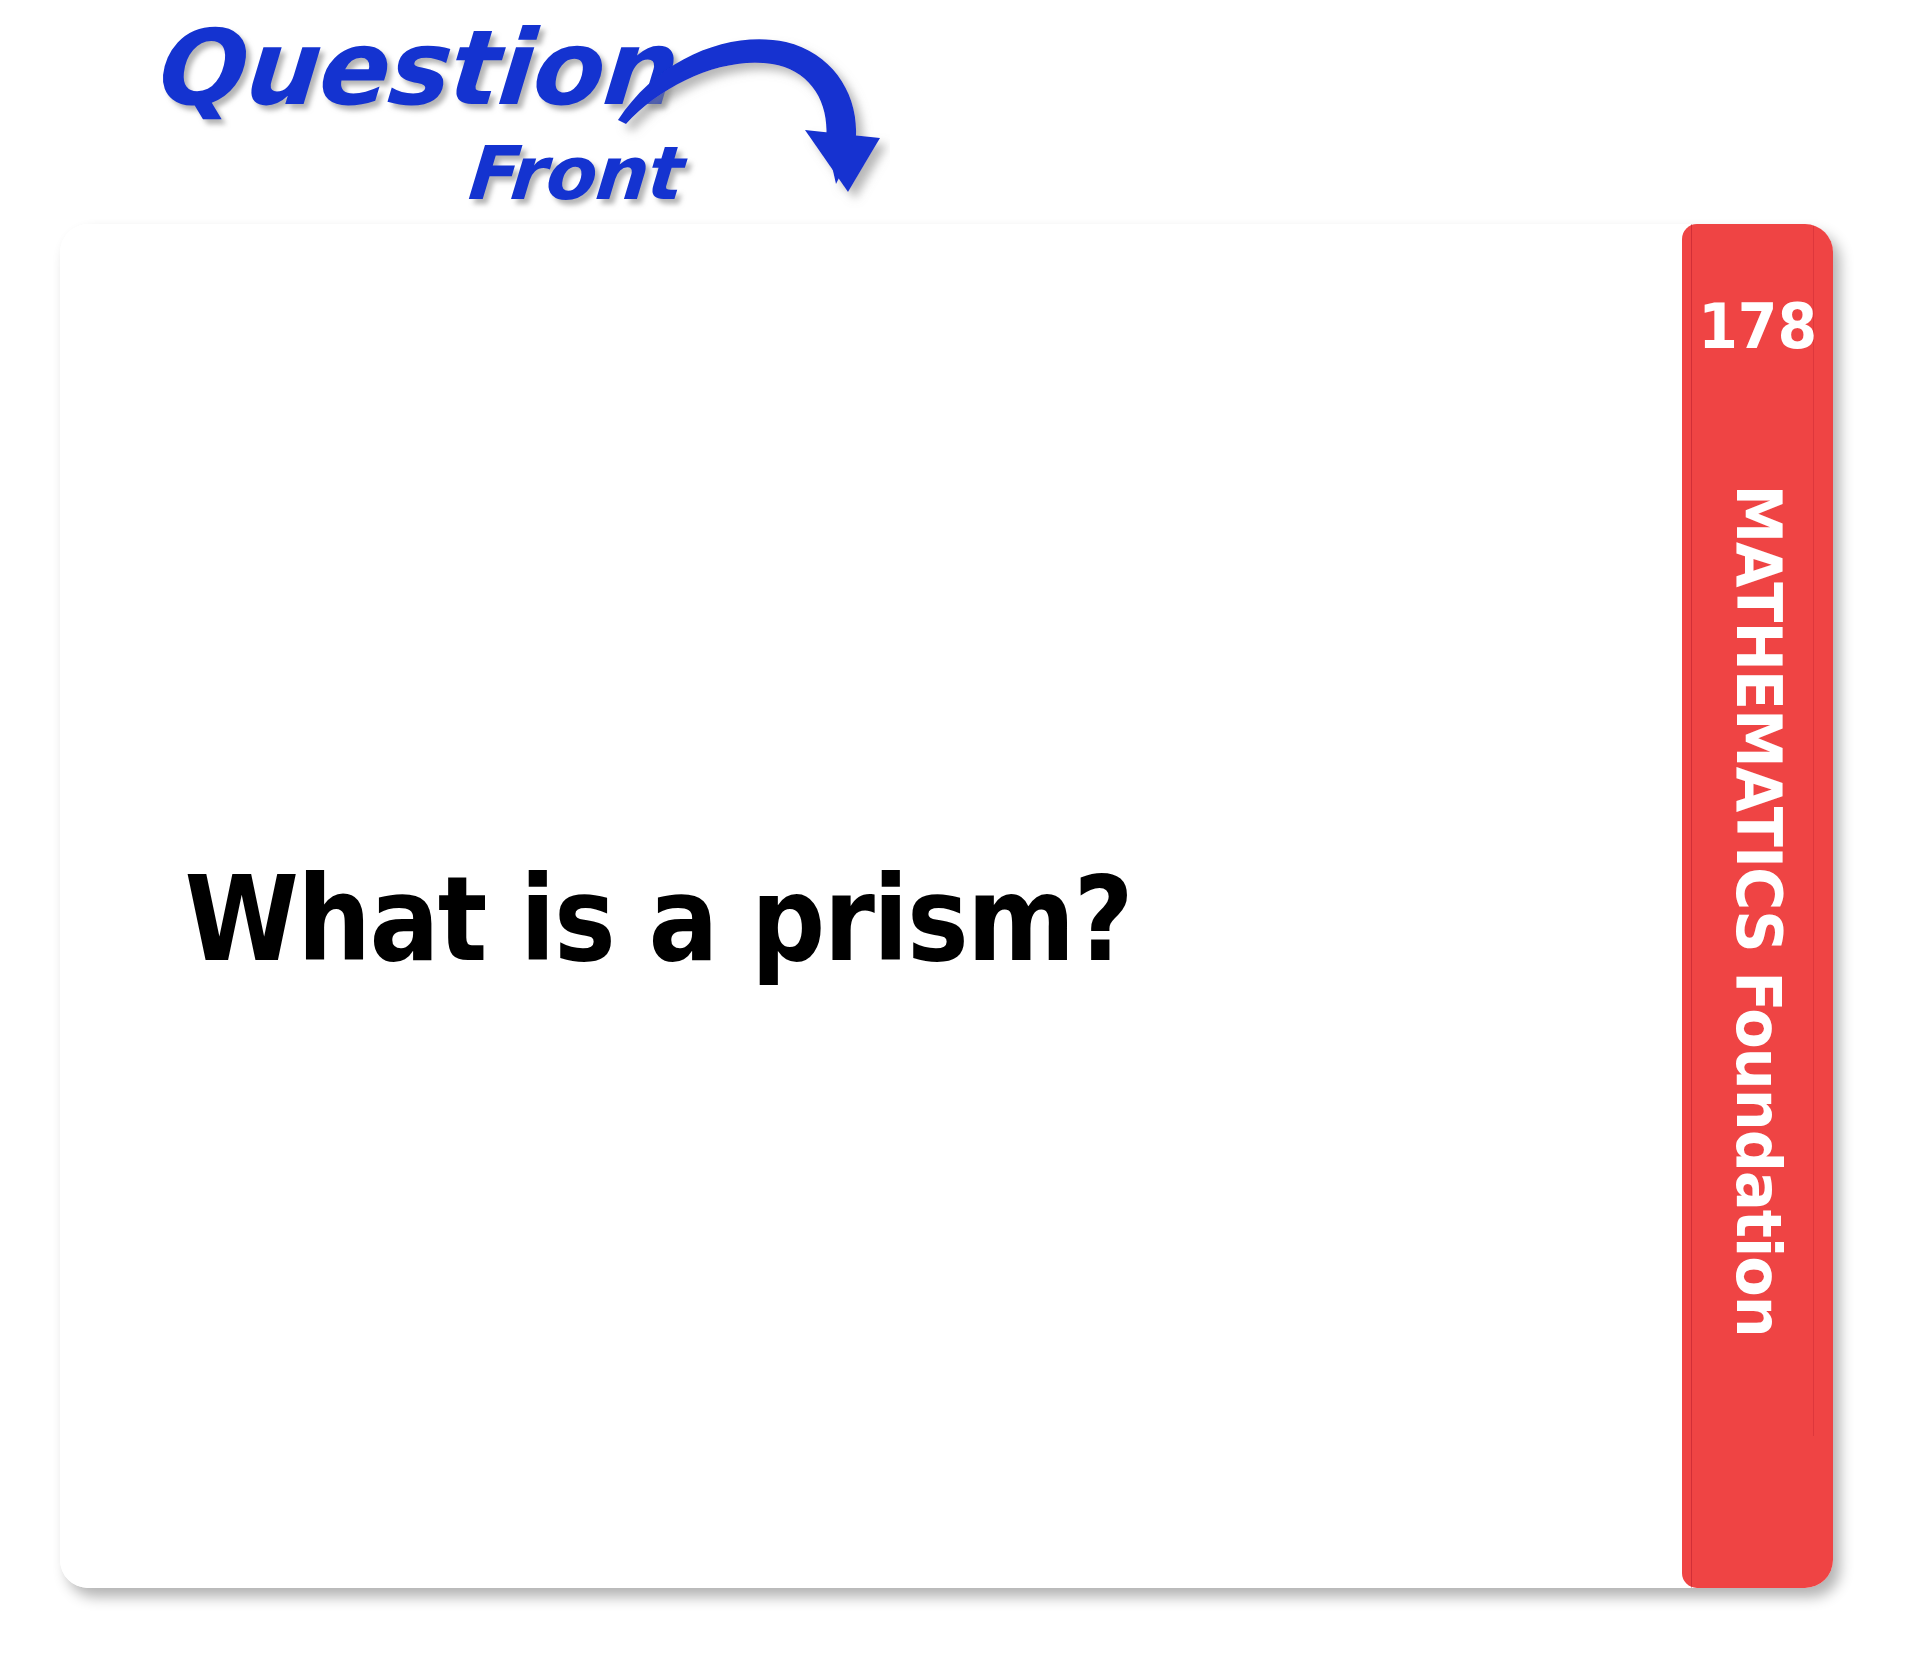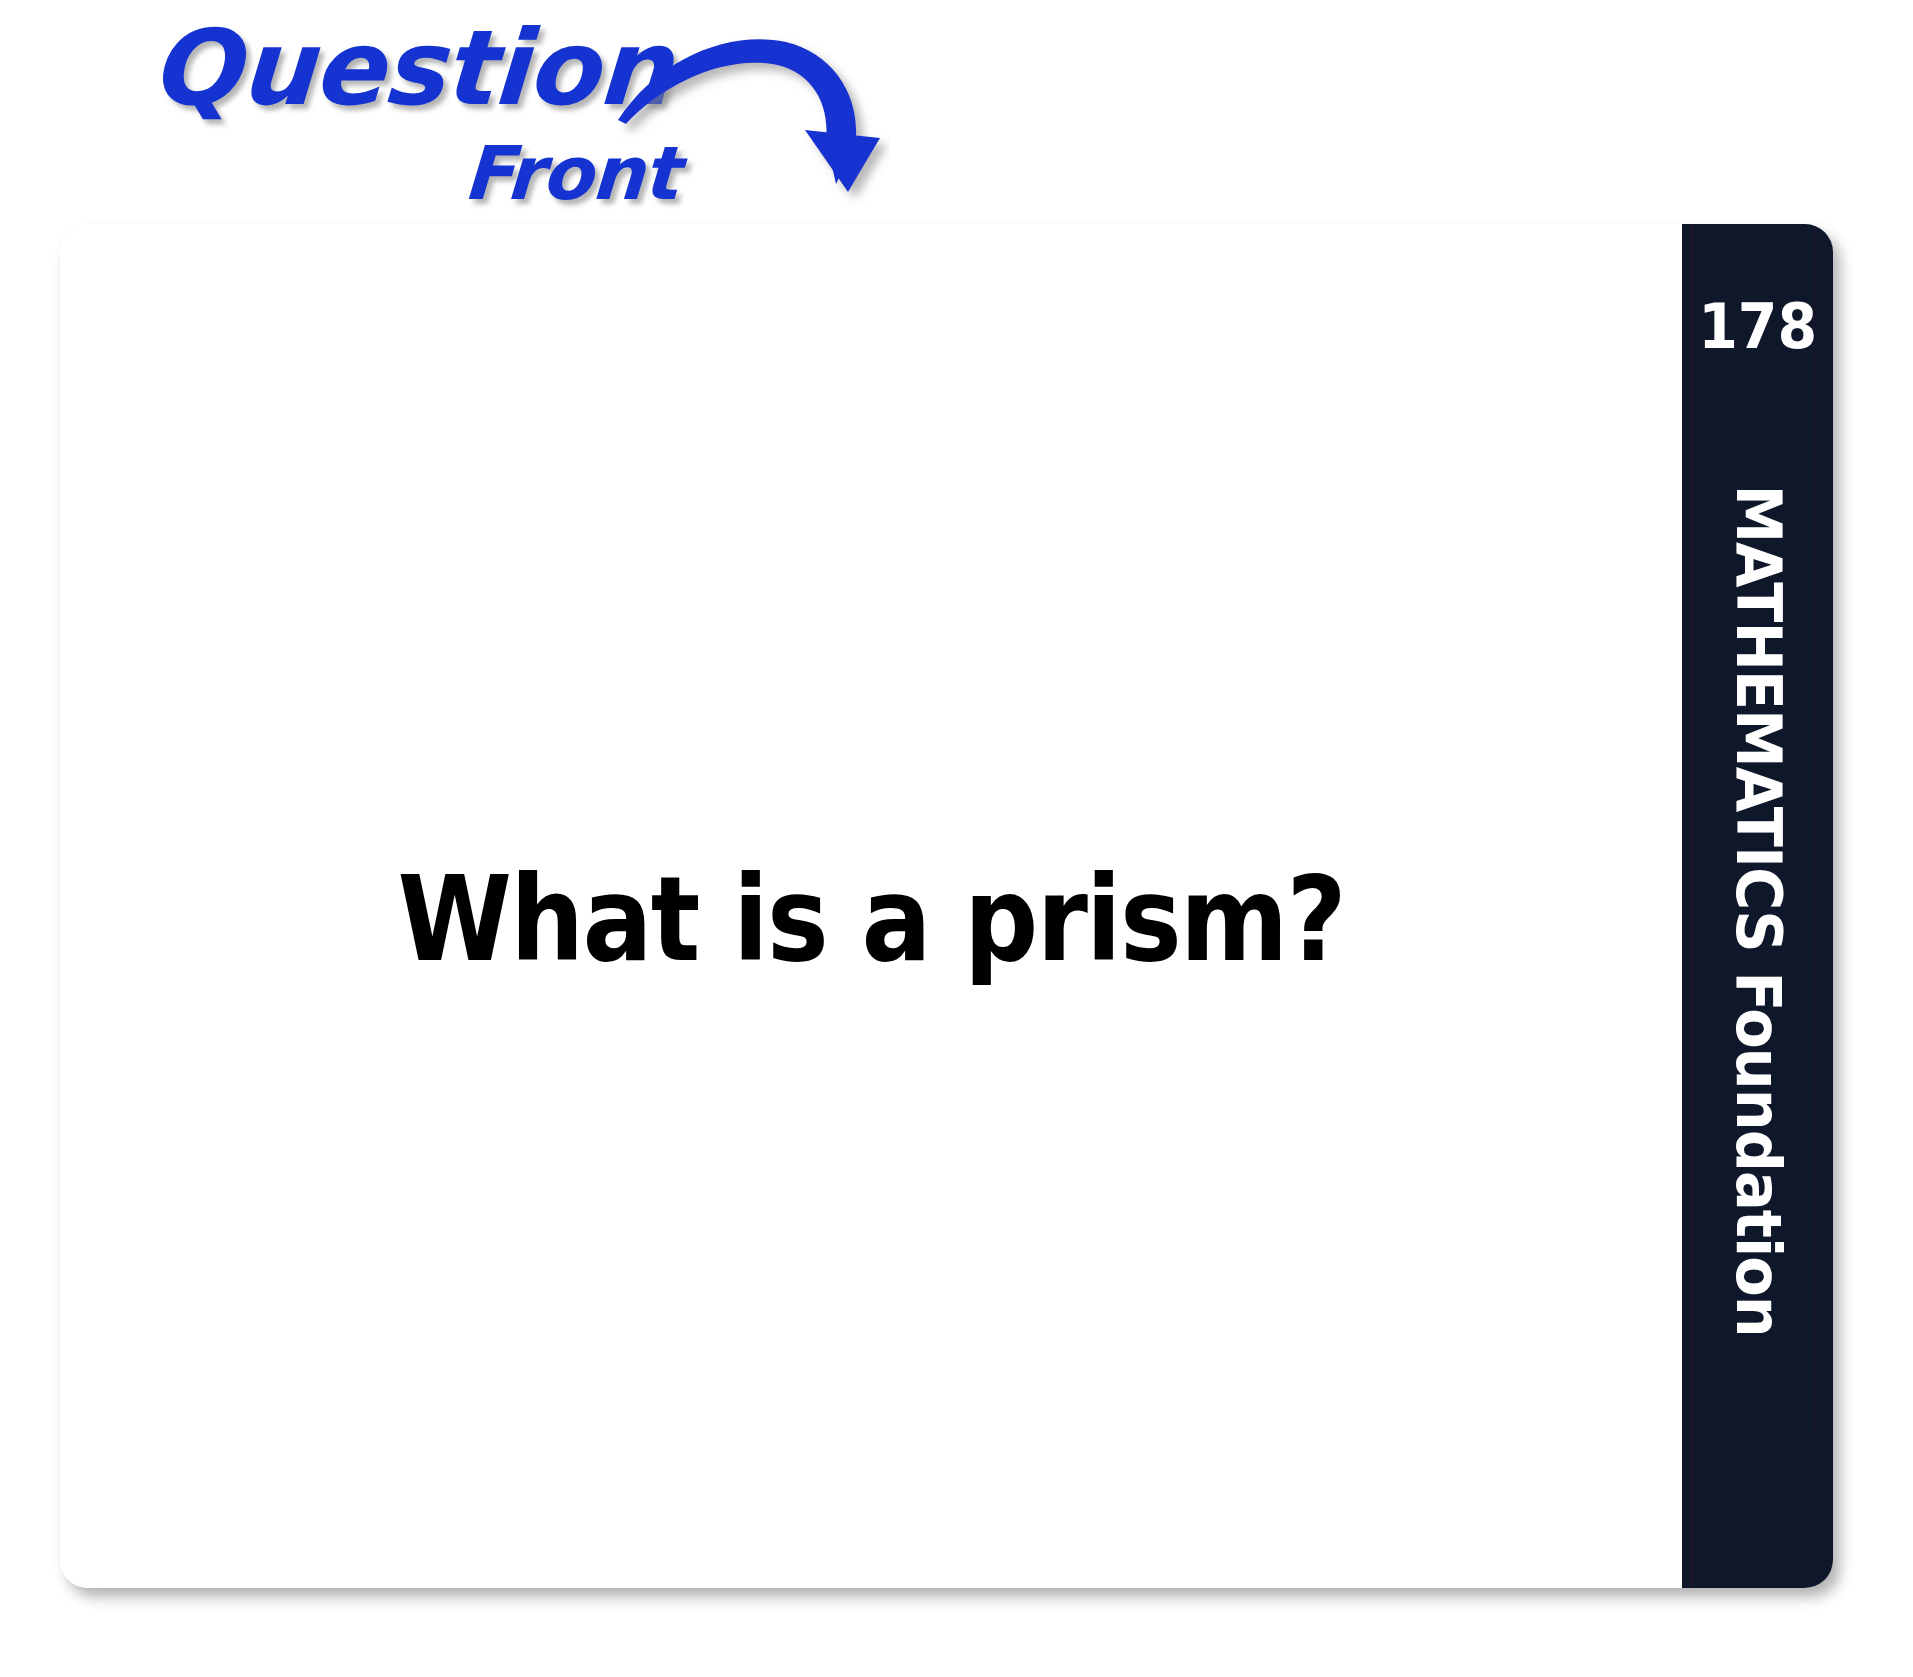--- a/index.html
+++ b/index.html
@@ -70,44 +70,44 @@
     flex-direction: row;
     overflow: hidden;
   }
 
   #card-face {
     flex: 1 1 auto;
     position: relative;
     background: #ffffff;
     display: flex;
     align-items: center;
-    justify-content: center;
   }
 
   #question-text {
     color: #000000;
     font-family: "DejaVu Sans", sans-serif;
     font-weight: bold;
     font-size: 118px;
     line-height: 1.12;
     letter-spacing: -2px;
     text-align: center;
     transform: scaleX(0.88);
     padding: 0 60px;
     margin-top: 26px;
   }
 
   
   #category-spine {
     flex: 0 0 151px;
-    background: #0f172a;
+    background: #ef4444;
     position: relative;
     display: flex;
     flex-direction: column;
     align-items: center;
+    border-radius: 15px;
   }
   #spine-inner-rule {
     position: absolute;
     left: 9px;
     top: 0;
     bottom: 0;
     width: 1px;
     background: rgba(140,0,25,0.30);
   }
   #spine-inner-rule-right {

